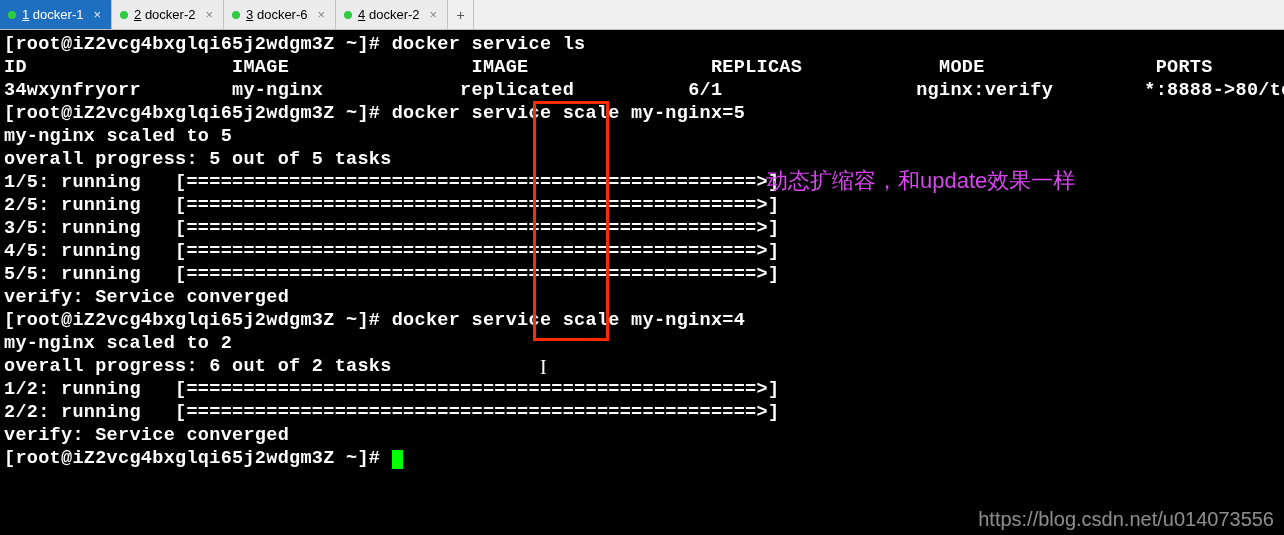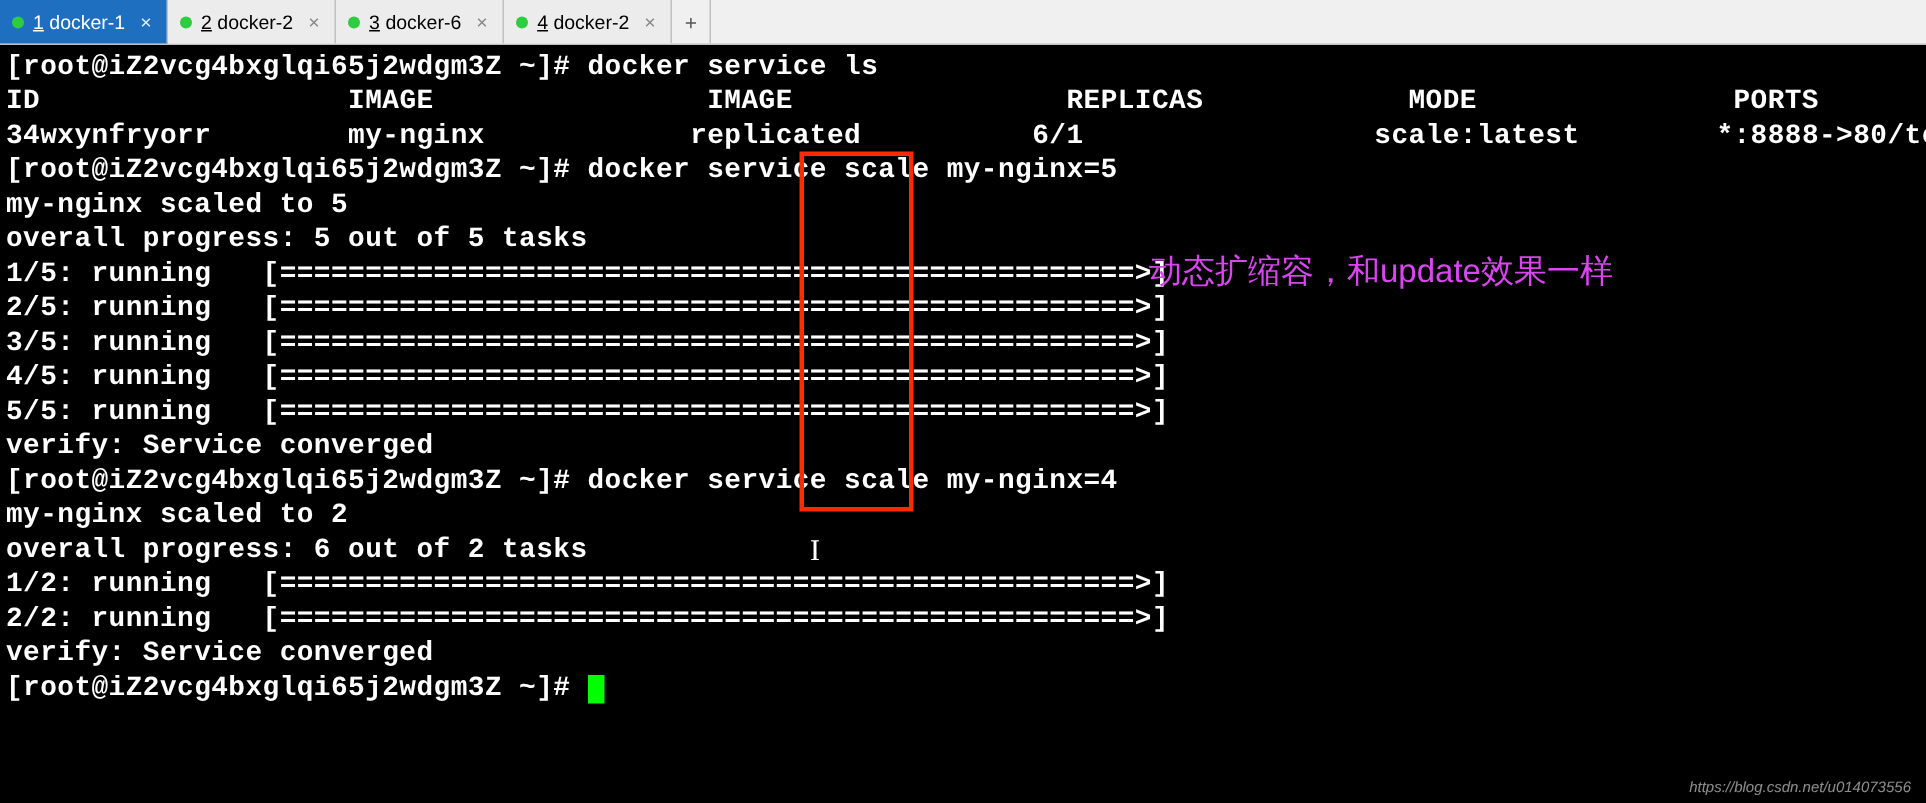--- a/index.html
+++ b/index.html
@@ -90,22 +90,21 @@
     font-size: 22px;
     font-weight: 500;
     pointer-events: none;
   }
   .watermark {
     position: absolute;
     right: 10px;
     bottom: 4px;
     color: rgba(255,255,255,0.55);
     font-family: Arial, sans-serif;
-    font-size: 10px;
-    font-style: italic;
+    font-size: 20px;
   }
   .textcursor {
     position: absolute;
     color: #fff;
     font-family: serif;
     font-size: 20px;
     pointer-events: none;
   }
 </style>
 </head>
@@ -130,21 +129,21 @@
   <div class="tab">
     <span class="dot"></span>
     <span class="label"><u>4</u> <span>docker-2</span></span>
     <span class="close">×</span>
   </div>
   <div class="addtab">+</div>
 </div>
 
 <div class="terminal"><span>[root@iZ2vcg4bxglqi65j2wdgm3Z ~]# </span><span>docker service ls</span>
 <span>ID</span>                  <span>IMAGE</span>                <span>IMAGE</span>                <span>REPLICAS</span>            <span>MODE</span>               <span>PORTS</span>
-<span>34wxynfryorr</span>        <span>my-nginx</span>            <span>replicated</span>          <span>6/1</span>                 <span>scale:latest</span>        <span>*:8888-&gt;80/tcp</span>
+<span>34wxynfryorr</span>        <span>my-nginx</span>            <span>replicated</span>          <span>6/1</span>                 <span>nginx:verify</span>        <span>*:8888-&gt;80/tcp</span>
 <span>[root@iZ2vcg4bxglqi65j2wdgm3Z ~]# </span><span>docker service scale my-nginx=5</span>
 <span>my-nginx scaled to 5</span>
 <span>overall progress: 5 out of 5 tasks</span>
 <span>1/5: running   [==================================================&gt;] </span>
 <span>2/5: running   [==================================================&gt;] </span>
 <span>3/5: running   [==================================================&gt;] </span>
 <span>4/5: running   [==================================================&gt;] </span>
 <span>5/5: running   [==================================================&gt;] </span>
 <span>verify: Service converged</span>
 <span>[root@iZ2vcg4bxglqi65j2wdgm3Z ~]# </span><span>docker service scale my-nginx=4</span>

